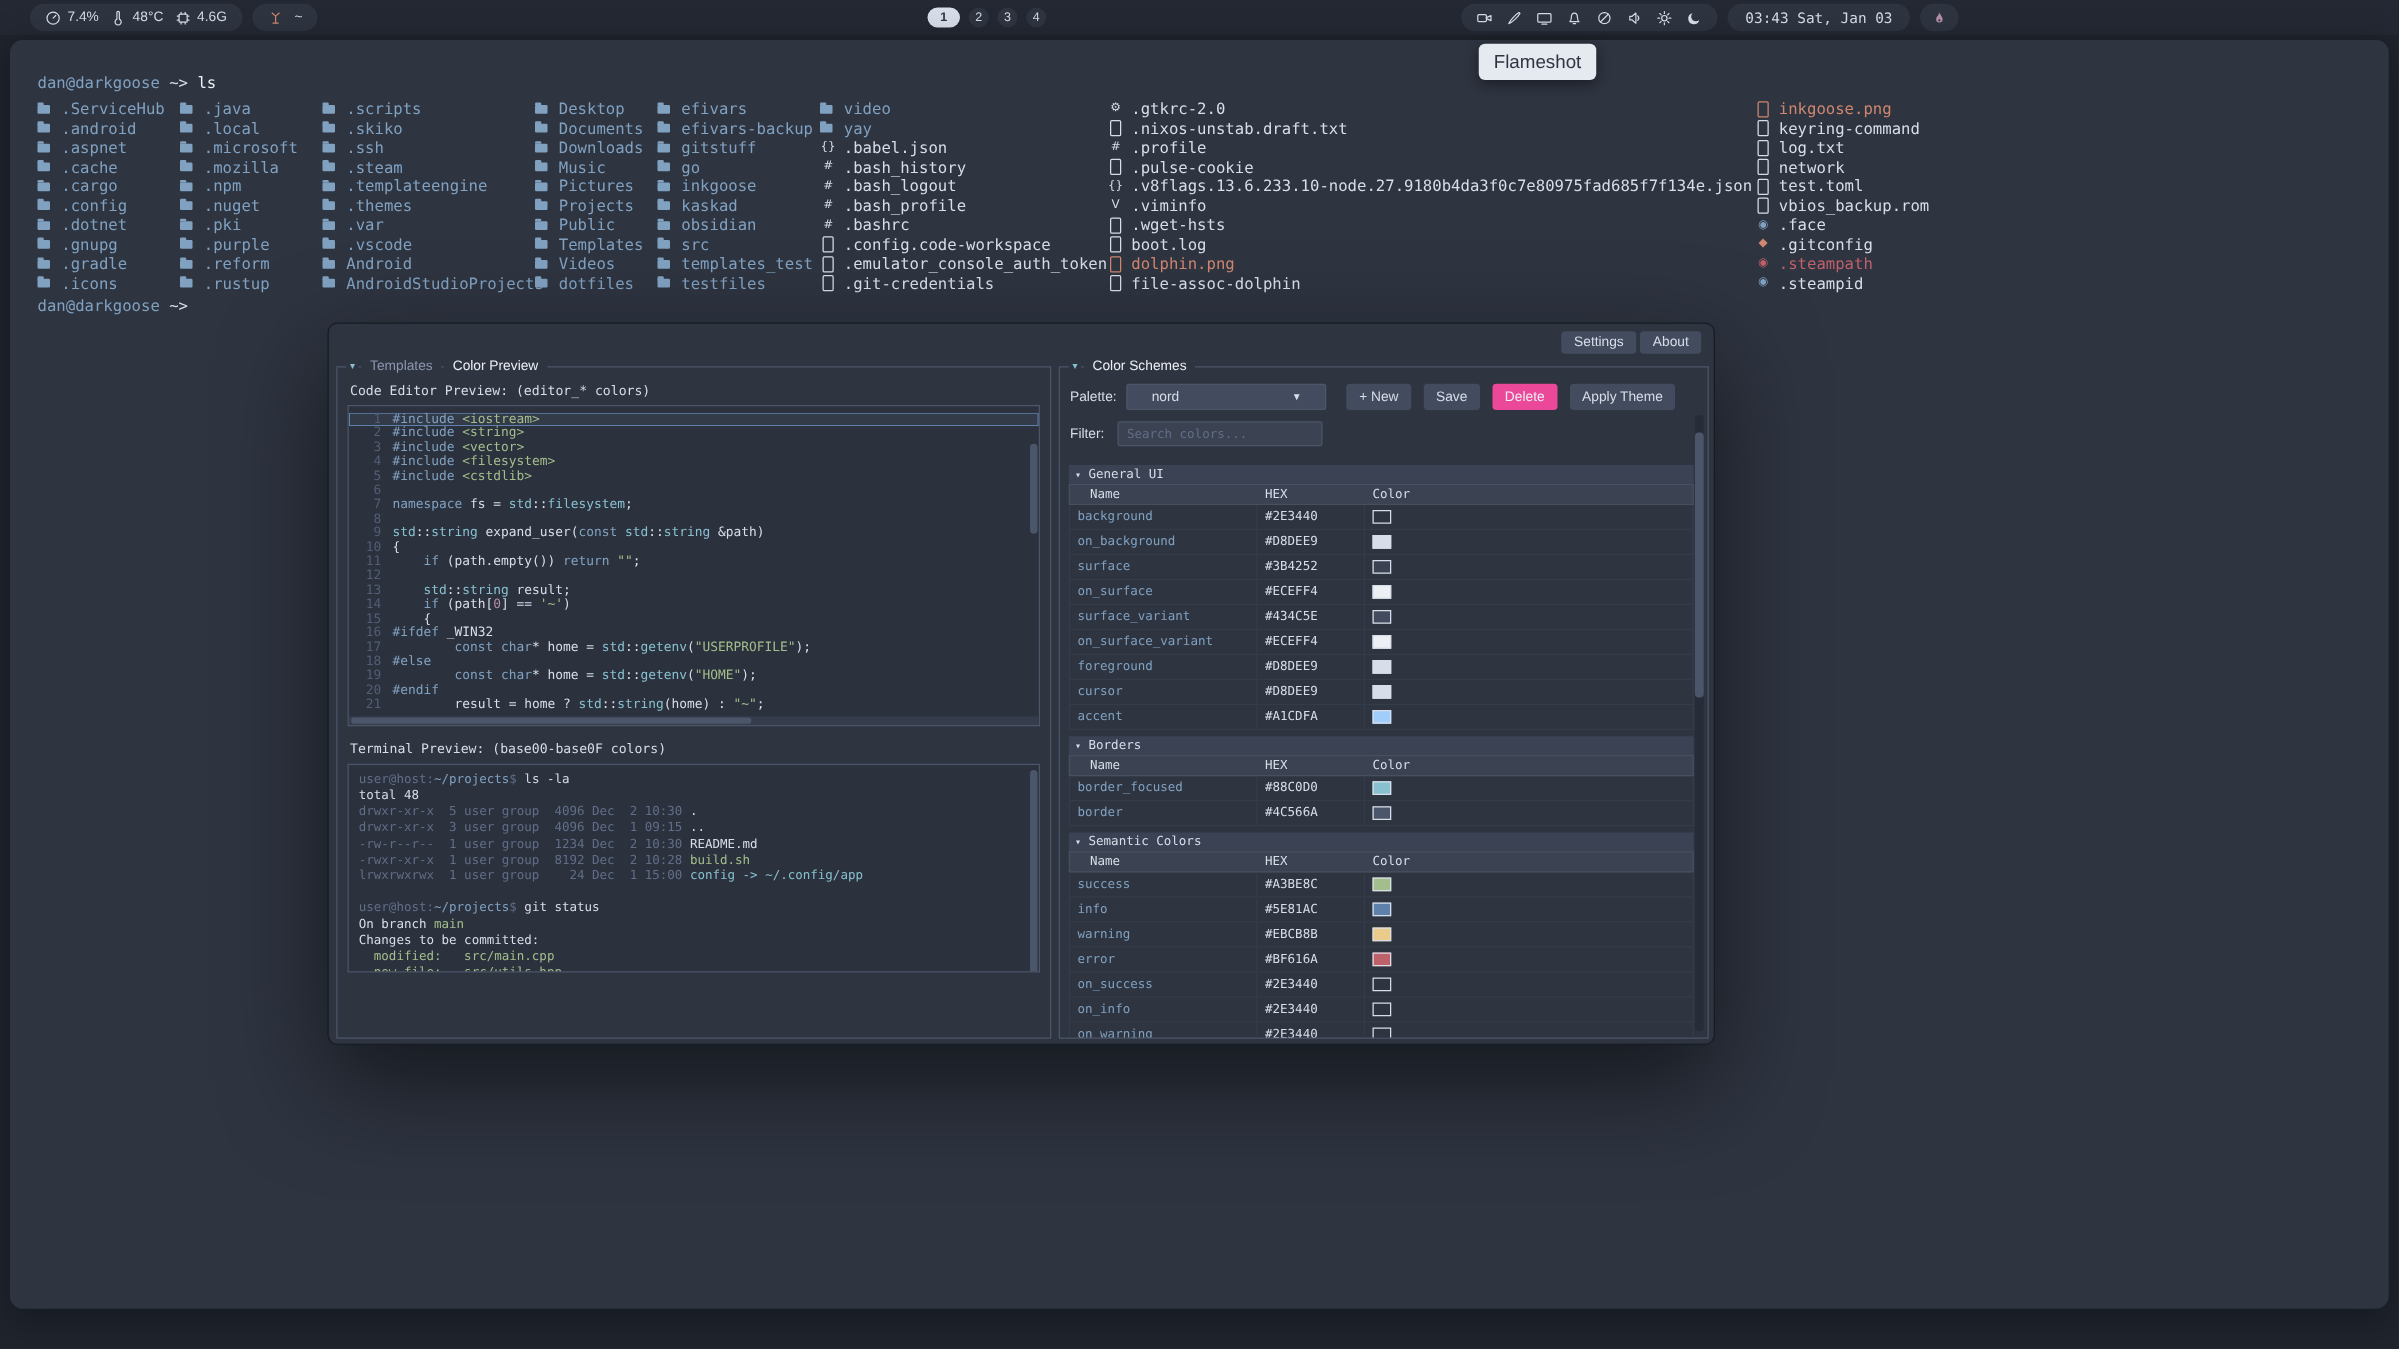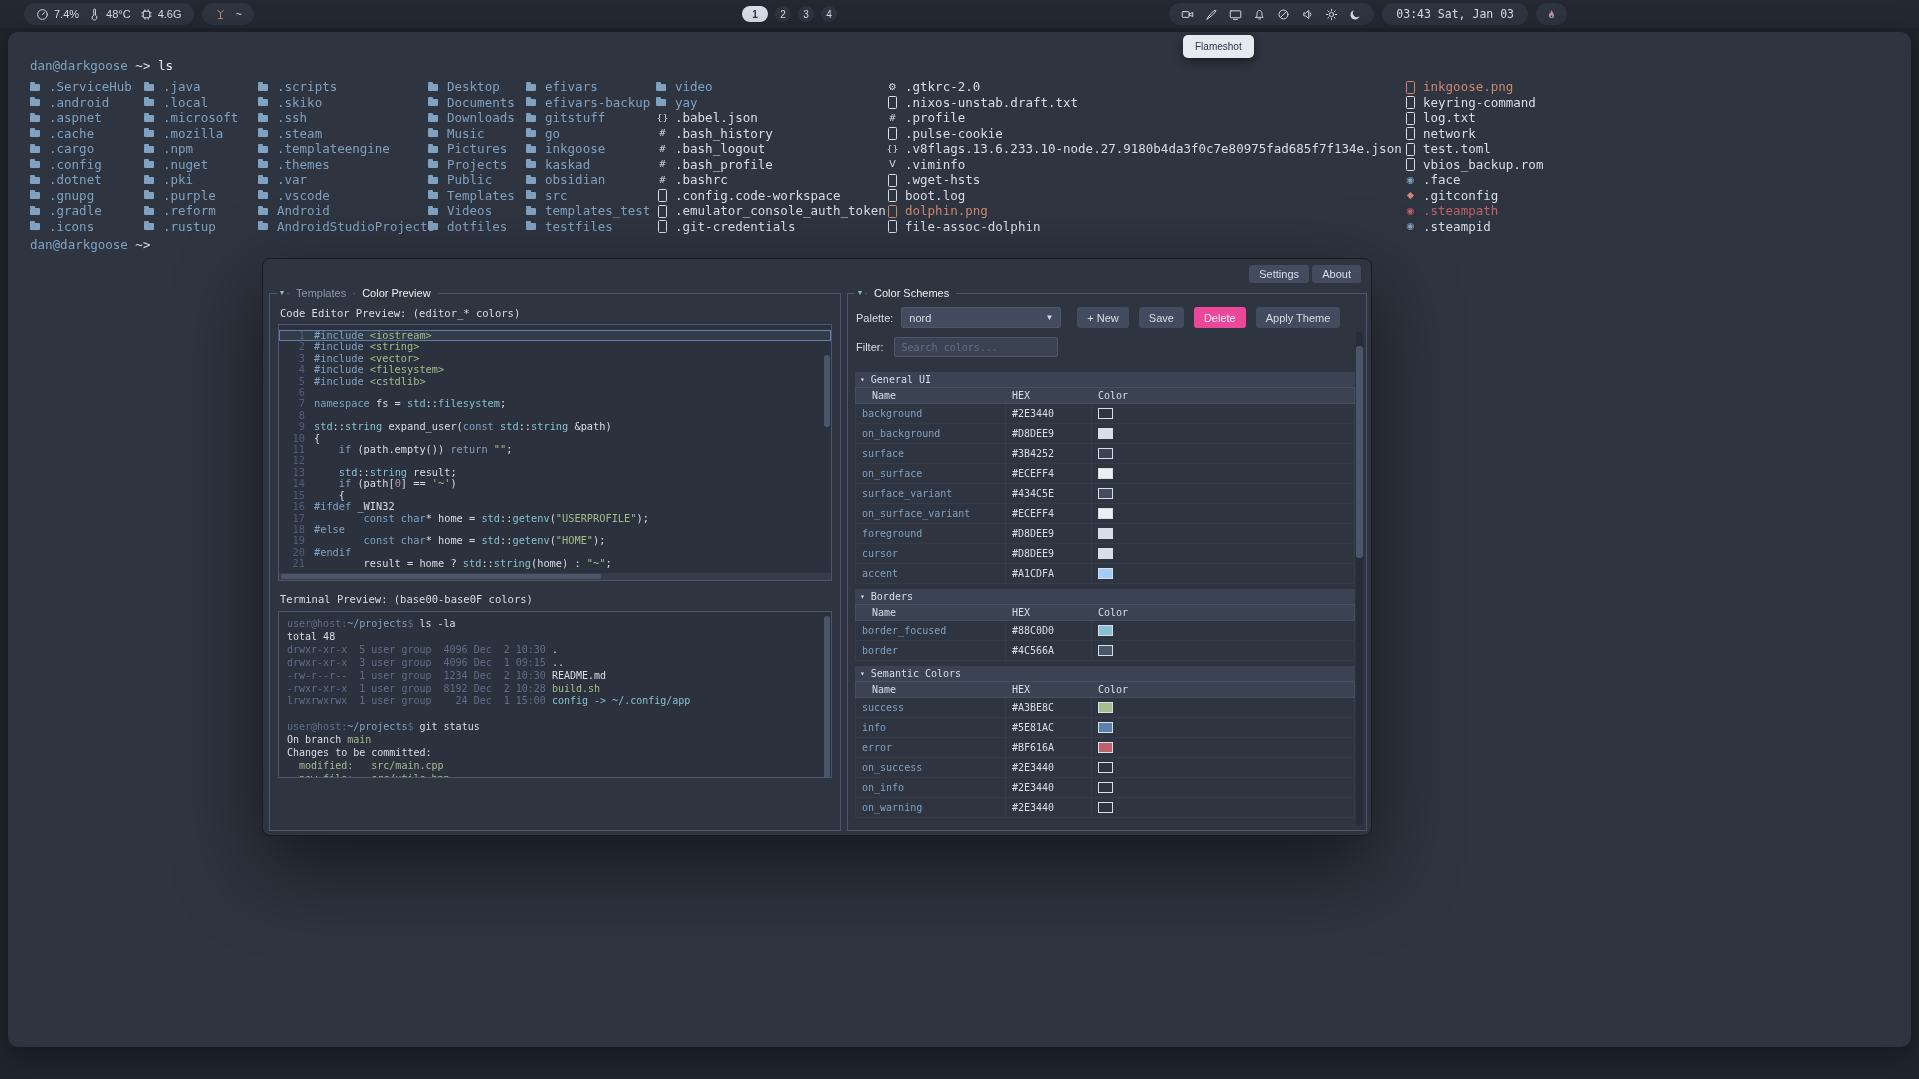--- a/index.html
+++ b/index.html
@@ -17,21 +17,21 @@
 .ws{position:absolute;left:742px;top:6px;display:flex;gap:7px;align-items:center}
 .ws-item{min-width:16px;height:16px;border-radius:8px;background:#2E3440;color:#D8DEE9;font-size:10px;display:flex;align-items:center;justify-content:center;padding:0 4px;cursor:pointer}
 .ws-item.active{min-width:26px;background:#D8DEE9;color:#2E3440;font-weight:bold}
 .tb-right{position:absolute;right:352px;top:3px;display:flex;gap:8px;align-items:center}
 .pill.icons{gap:11px}
 .tb-icon{color:#D8DEE9;display:inline-flex;cursor:pointer}
 .pill.clock{font-family:"DejaVu Sans Mono",monospace;font-size:11.5px;padding:0 14px}
 .pill.tray{padding:0 9px;color:#B48EAD}
 
 
-.tooltip{position:absolute;left:1183px;top:35px;background:#E5E9F0;color:#2E3440;font-size:10px;padding:6px 12px;border-radius:5px;box-shadow:0 3px 10px rgba(0,0,0,.45);z-index:60}
+.tooltip{position:absolute;left:1183px;top:35px;background:#E5E9F0;color:#2E3440;font-size:15px;padding:6px 12px;border-radius:5px;box-shadow:0 3px 10px rgba(0,0,0,.45);z-index:60}
 
 
 .term{position:absolute;left:8px;top:32px;right:8px;bottom:32px;background:#2E3440;border-radius:10px;padding:26px 0 0 22px;font-family:"DejaVu Sans Mono",monospace;font-size:12.5px;color:#D8DEE9;box-shadow:0 6px 30px rgba(0,0,0,.35)}
 .t-line{line-height:16px;white-space:pre}
 .c-user{color:#81A1C1;font-weight:normal}
 .c-cmd{color:#ECEFF4}
 .ls-grid{position:relative;height:158px;margin-top:5px}
 .ls-col{position:absolute;top:0}
 .ls-col-0{left:0}.ls-col-1{left:114px}.ls-col-2{left:228px}.ls-col-3{left:398px}.ls-col-4{left:496px}.ls-col-5{left:626px}.ls-col-6{left:856px}.ls-col-7{left:1374px}
 .ls-item{display:flex;align-items:center;height:15.5px}
@@ -74,21 +74,21 @@
 .ed .sb-thumb{top:28px;height:72px}
 .tp .sb-thumb{top:2px;height:178px}
 .sb-h{position:absolute;left:0;right:0;bottom:0;height:7px;background:#353d4c}
 .sb-thumb-h{position:absolute;left:2px;top:1px;width:320px;height:5px;border-radius:2px;background:#4C566A}
 
 
 .ctrl-row{position:absolute;left:8px;right:8px;display:flex;align-items:center}
 .row-palette{top:13px}
 .row-filter{top:43px}
 .lbl{font-size:11px;color:#D8DEE9;white-space:nowrap}
-.select{width:160px;height:21px;background:#434C5E;border:1px solid #4C566A;border-radius:2px;display:flex;align-items:center;justify-content:space-between;padding:0 7px;margin-left:8px;font-size:11px;cursor:pointer}
+.select{width:160px;height:21px;background:#434C5E;border:1px solid #4C566A;border-radius:2px;display:flex;align-items:center;justify-content:space-between;padding:0 19px;margin-left:8px;font-size:11px;cursor:pointer}
 .sel-arrow{font-size:8px;color:#D8DEE9}
 .row-palette .btn{margin-left:10px;height:21px}
 .btn-new{margin-left:16px !important}
 .input{width:164px;height:20px;background:#3B4252;border:1px solid #4C566A;border-radius:2px;color:#D8DEE9;font-family:"DejaVu Sans Mono",monospace;font-size:10px;padding:0 7px;margin-left:10px;outline:none}
 .input::placeholder{color:#616E88}
 .ct{position:absolute;left:7px;top:78px;width:500px;font-family:"DejaVu Sans Mono",monospace;font-size:10px}
 .ct-sec{margin-top:5px}
 .ct-sec:first-child{margin-top:0}
 .ct-sech{height:15px;background:#3a4254;display:flex;align-items:center;gap:6px;padding-left:5px;color:#D8DEE9}
 .ct-sech .arrow{font-size:8px}
@@ -766,20 +766,27 @@
             </div>
           </div>
           <div class="ct-row">
             <div class="ct-name">info</div>
             <div class="ct-hex">#5E81AC</div>
             <div>
               <span class="ct-sw" style="background: rgb(94, 129, 172);"></span>
             </div>
           </div>
           <div class="ct-row">
+            <div class="ct-name">warning</div>
+            <div class="ct-hex">#EBCB8B</div>
+            <div>
+              <span class="ct-sw" style="background: rgb(235, 203, 139);"></span>
+            </div>
+          </div>
+          <div class="ct-row">
             <div class="ct-name">error</div>
             <div class="ct-hex">#BF616A</div>
             <div>
               <span class="ct-sw" style="background: rgb(191, 97, 106);"></span>
             </div>
           </div>
           <div class="ct-row">
             <div class="ct-name">on_success</div>
             <div class="ct-hex">#2E3440</div>
             <div>

